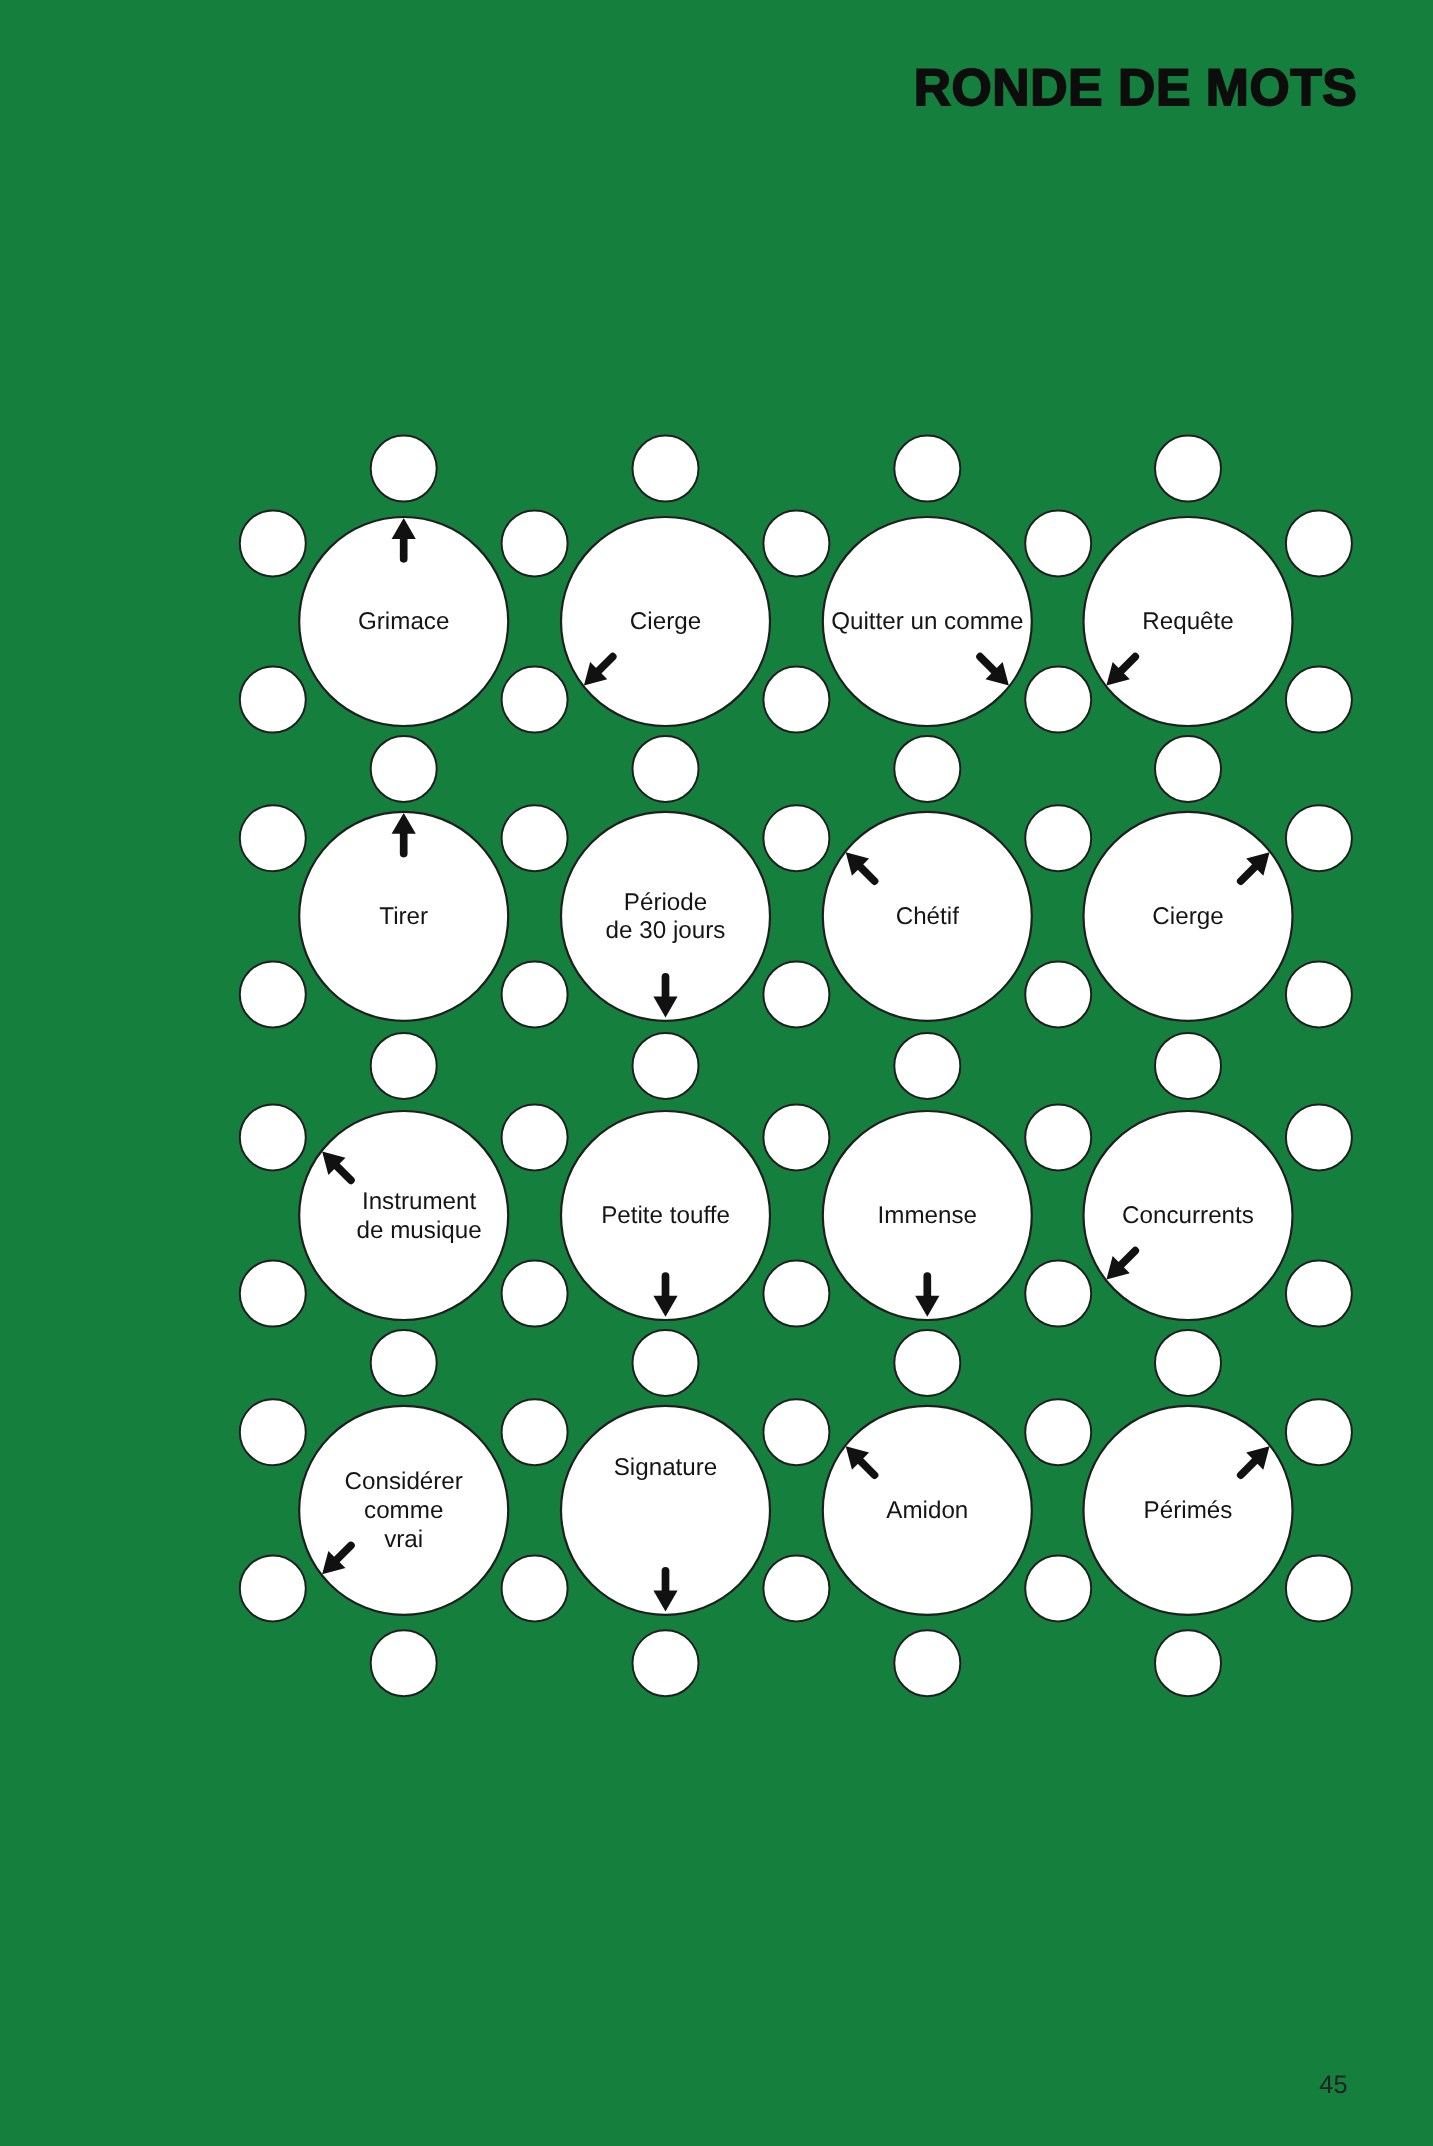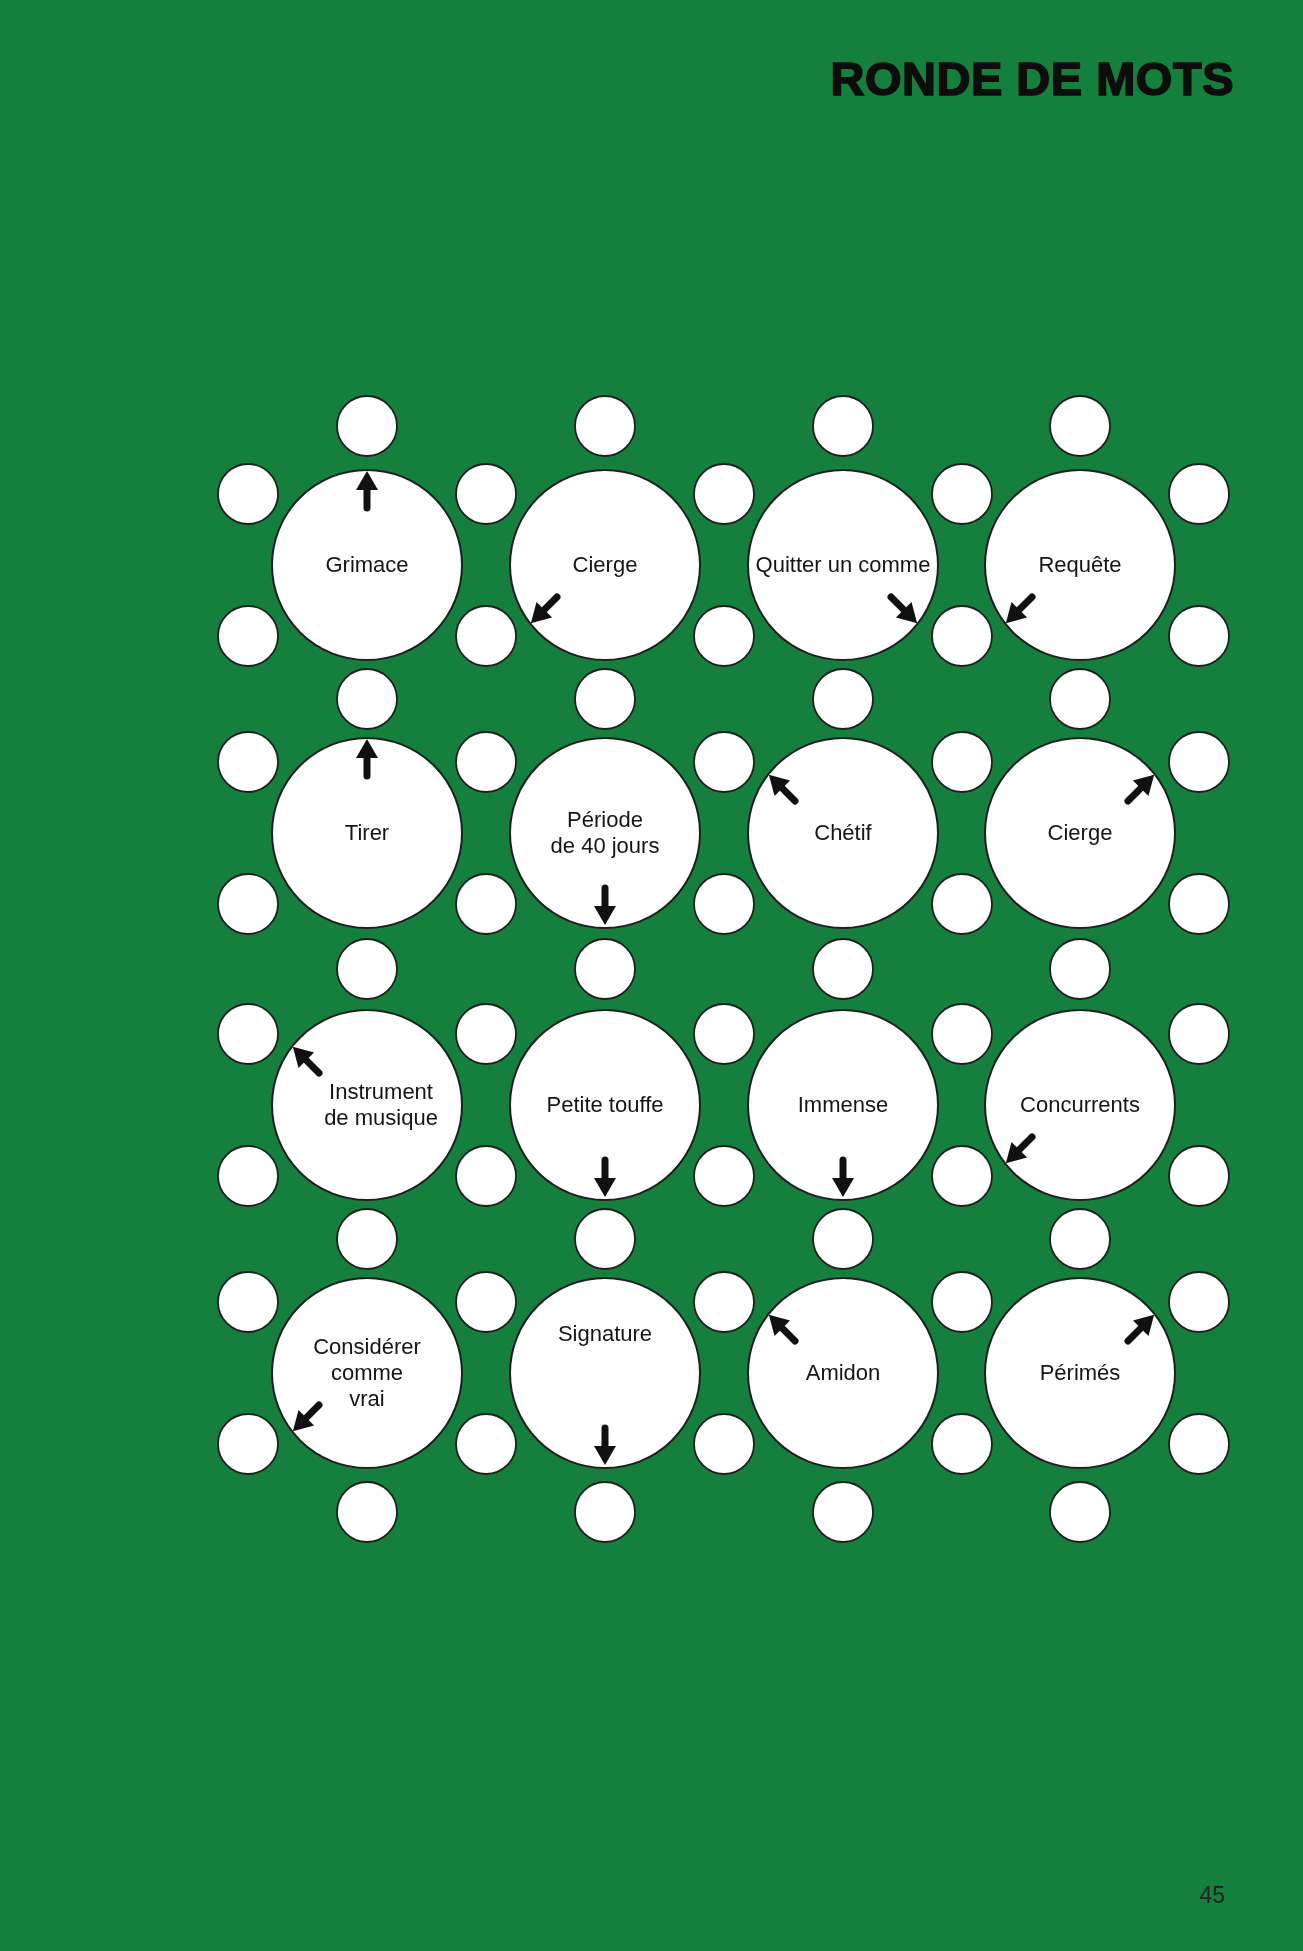--- a/index.html
+++ b/index.html
@@ -197,21 +197,21 @@
           <path d="M 1 -11 L 20 0 L 1 11 Z" class="arrow-head"></path>
         </g>
       </svg>
 
   <div class="clue-label" style="left: 367px; top: 565px;">Grimace</div>
       <div class="clue-label" style="left: 605px; top: 565px;">Cierge</div>
       <div class="clue-label" style="left: 843px; top: 565px;">Quitter un comme</div>
       <div class="clue-label" style="left: 1080px; top: 565px;">Requête</div>
       <div class="clue-label" style="left: 367px; top: 833px;">Tirer</div>
       <div class="clue-label" style="left: 605px; top: 833px;">Période
-de 40 jours</div>
+de 30 jours</div>
       <div class="clue-label" style="left: 843px; top: 833px;">Chétif</div>
       <div class="clue-label" style="left: 1080px; top: 833px;">Cierge</div>
       <div class="clue-label" style="left: 381px; top: 1105px;">Instrument
 de musique</div>
       <div class="clue-label" style="left: 605px; top: 1105px;">Petite touffe</div>
       <div class="clue-label" style="left: 843px; top: 1105px;">Immense</div>
       <div class="clue-label" style="left: 1080px; top: 1105px;">Concurrents</div>
       <div class="clue-label" style="left: 367px; top: 1373px; text-align: center;">Considérer
 comme
 vrai</div>

